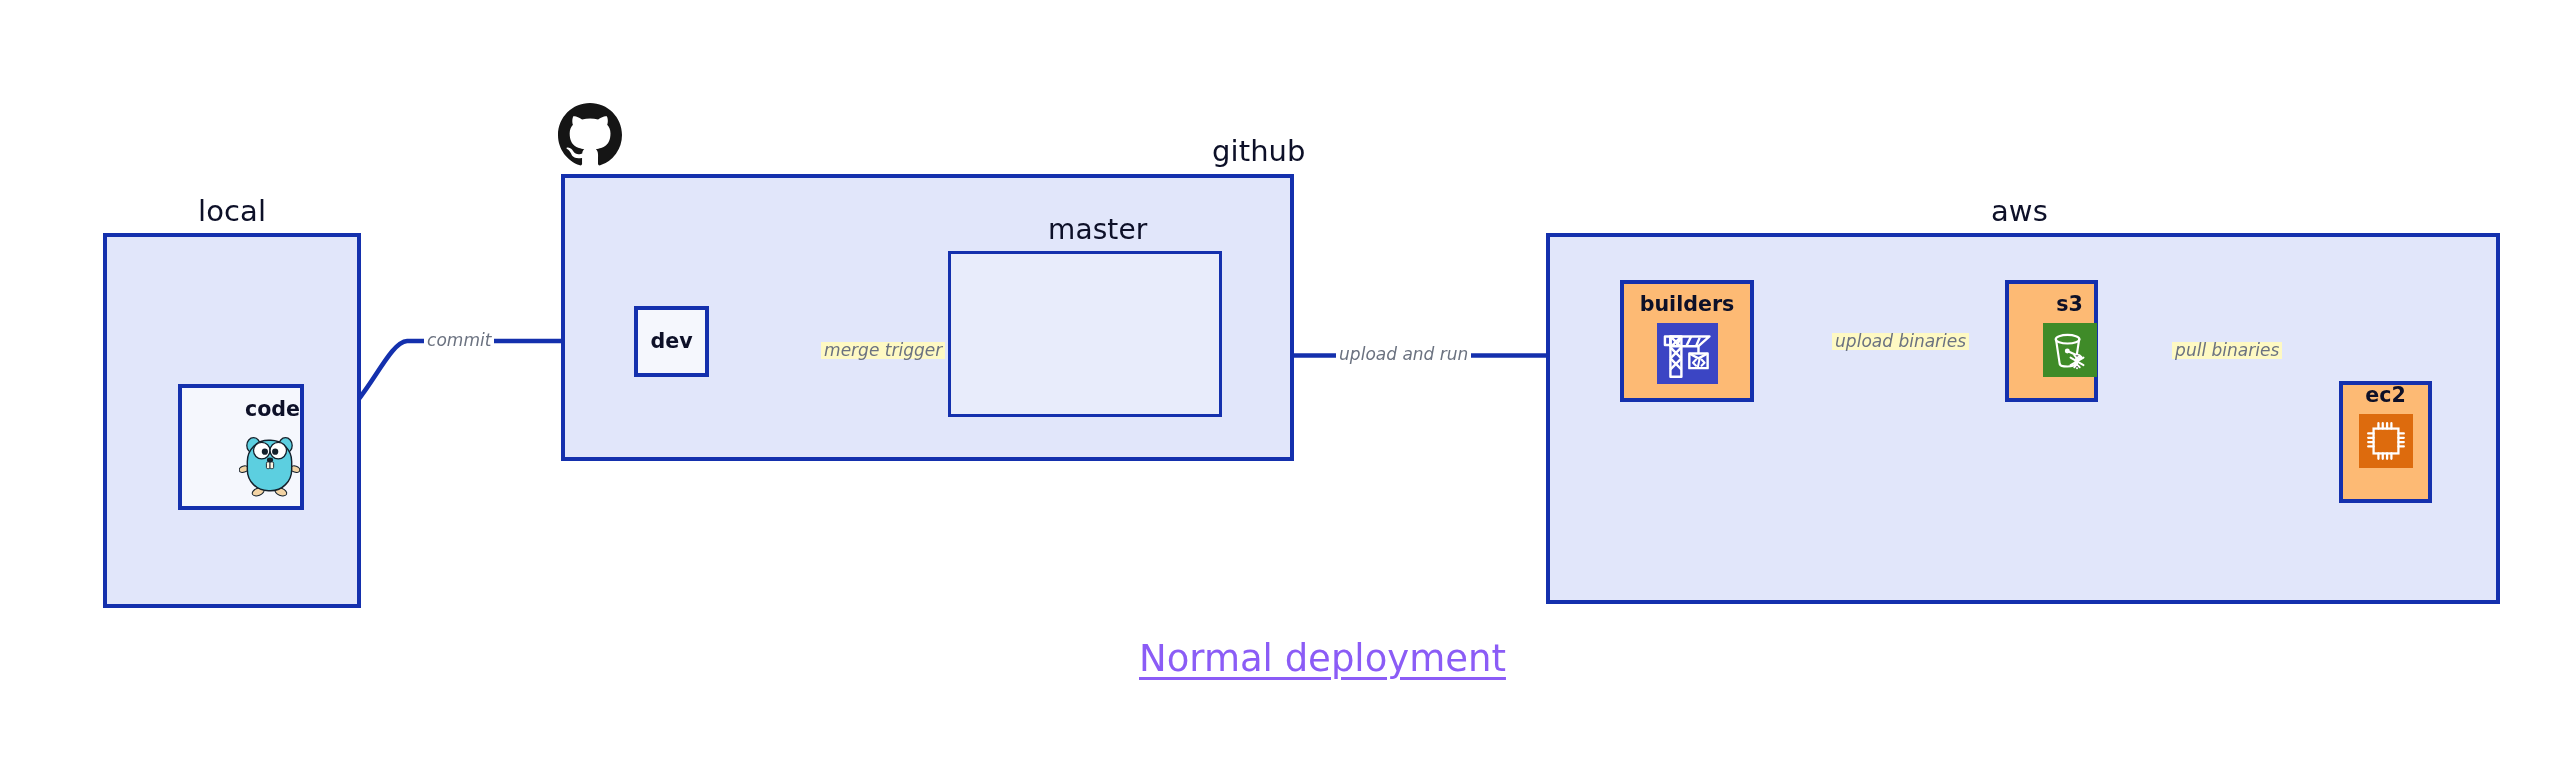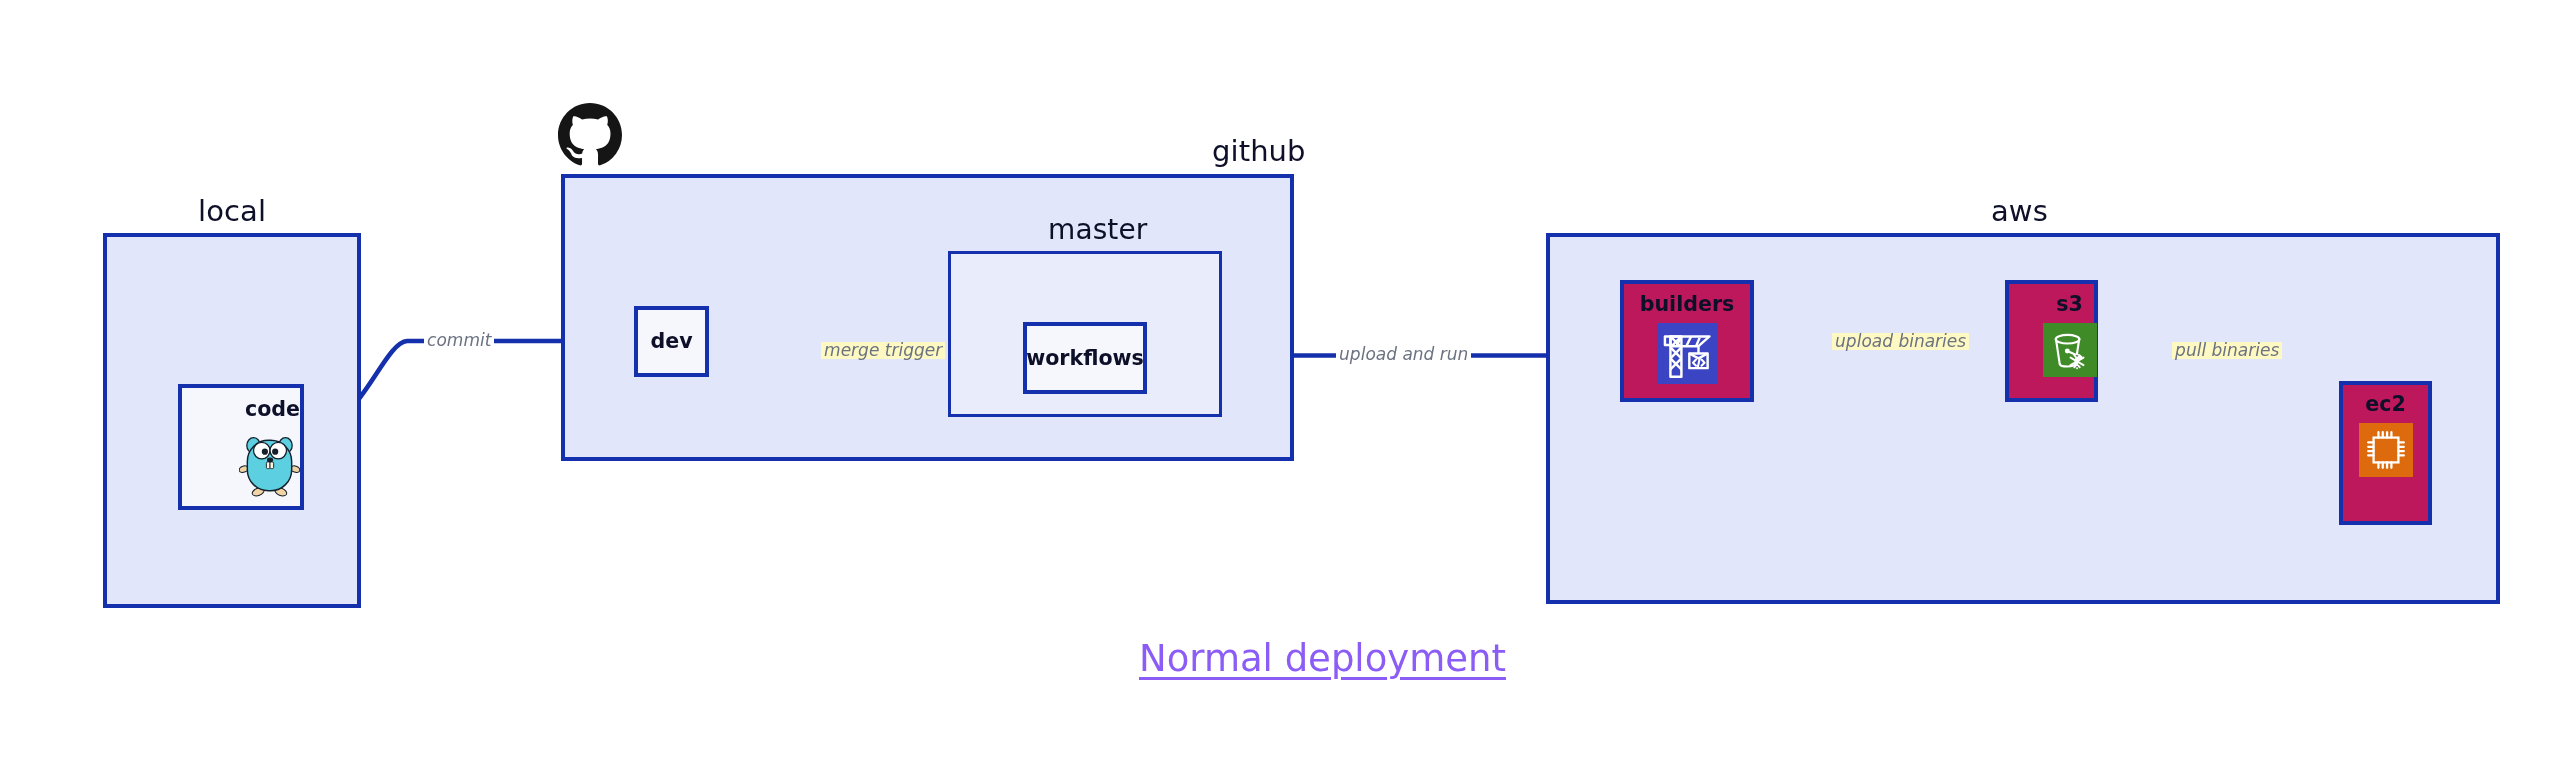--- a/index.html
+++ b/index.html
@@ -10,21 +10,21 @@
 
   
   .group{position:absolute;background:#e1e6fa;border:4.6px solid #1430ad;box-sizing:border-box;}
   .group-label{position:absolute;color:#0d1028;font-size:29px;line-height:1;
                white-space:nowrap;letter-spacing:0.1px;}
 
   
   .subgroup{position:absolute;background:#e8ecfb;border:3.6px solid #1430ad;box-sizing:border-box;}
 
   
-  .node{position:absolute;background:#be185d;border:4.1px solid #1430ad;box-sizing:border-box;
+  .node{position:absolute;background:#fdba74;border:4.1px solid #1430ad;box-sizing:border-box;
         display:flex;flex-direction:column;align-items:center;}
   .node.white{background:#f5f7fd;}
   .node-label{color:#0d1028;font-size:20.6px;font-weight:bold;line-height:1;white-space:nowrap;}
   .node-icon{display:block;}
 
   
   .edge-label{position:absolute;color:#6b7280;font-size:17px;font-style:italic;
               line-height:1;white-space:nowrap;background:#ffffff;padding:0 3.1px;}
   .edge-label.on-fill{background:#fef9c3;}
 
@@ -114,23 +114,20 @@
 
   <div class="node white" style="left:634px;top:306px;width:75px;height:71px;justify-content:center;">
     <span class="node-label">dev</span>
   </div>
 
   <div class="edge-label on-fill" style="left:821px;top:342px;">merge trigger</div>
 
   <div class="subgroup" style="left:948px;top:251px;width:274px;height:166px;"></div>
   <div class="group-label" style="left:1048px;top:216px;font-size:28px;">master</div>
 
-  <div class="node white" style="left:1023px;top:322px;width:124px;height:72px;justify-content:center;">
-    <span class="node-label">workflows</span>
-  </div>
 
   <div class="edge-label" style="left:1336px;top:346px;">upload and run</div>
 
   <div class="group" style="left:1546px;top:233px;width:954px;height:371px;"></div>
   <div class="group-label" style="left:1991px;top:197px;">aws</div>
 
   <div class="node" style="left:1620px;top:280px;width:134px;height:122px;padding-top:10.3px;">
     <span class="node-label">builders</span>
     <span class="node-icon" style="margin-top:8.2px;">
       <svg width="61" height="61" viewBox="0 0 100 100">
@@ -180,21 +177,21 @@
         <g stroke="#ffffff" stroke-width="3.6" stroke-linecap="round">
           <path d="M63 58 L63 84 M51 64 L75 78 M51 78 L75 64"></path>
           <path d="M58 60 L63 65 L68 60 M58 82 L63 77 L68 82"></path>
         </g>
       </svg>
     </span>
   </div>
 
   <div class="edge-label on-fill" style="left:2172px;top:342px;">pull binaries</div>
 
-  <div class="node" style="left:2339px;top:381px;width:93px;height:144px;padding-top:9px;">
+  <div class="node" style="left:2339px;top:381px;width:93px;height:122px;padding-top:0;">
     <span class="node-label">ec2</span>
     <span class="node-icon" style="margin-top:8.2px;">
       <svg width="54" height="54" viewBox="0 0 100 100">
         <rect x="0" y="0" width="100" height="100" fill="#dd6b0d"></rect>
         <g stroke="#ffffff" stroke-width="4.2" fill="none" stroke-linecap="round">
           <rect x="27" y="27" width="46" height="46"></rect>
 
           <path d="M36 27 L36 17 M44 27 L44 17 M52 27 L52 17 M60 27 L60 17"></path>
 
           <path d="M36 73 L36 83 M44 73 L44 83 M52 73 L52 83 M60 73 L60 83"></path>

